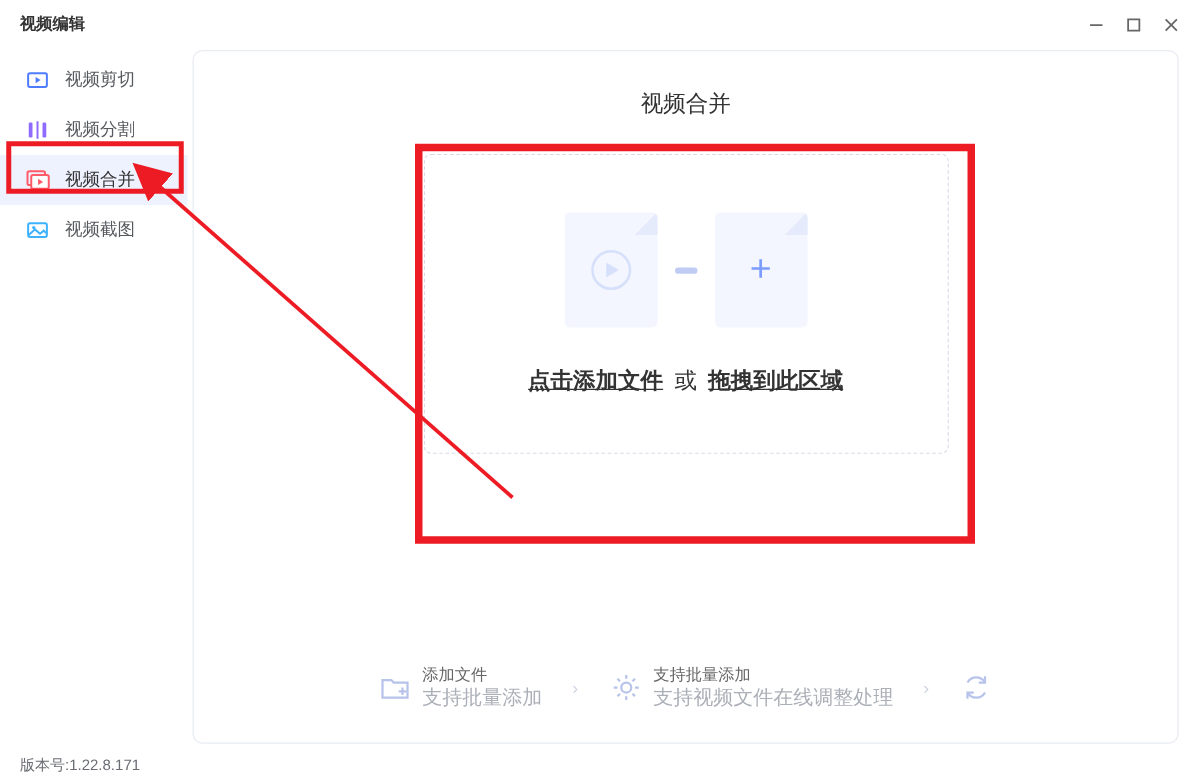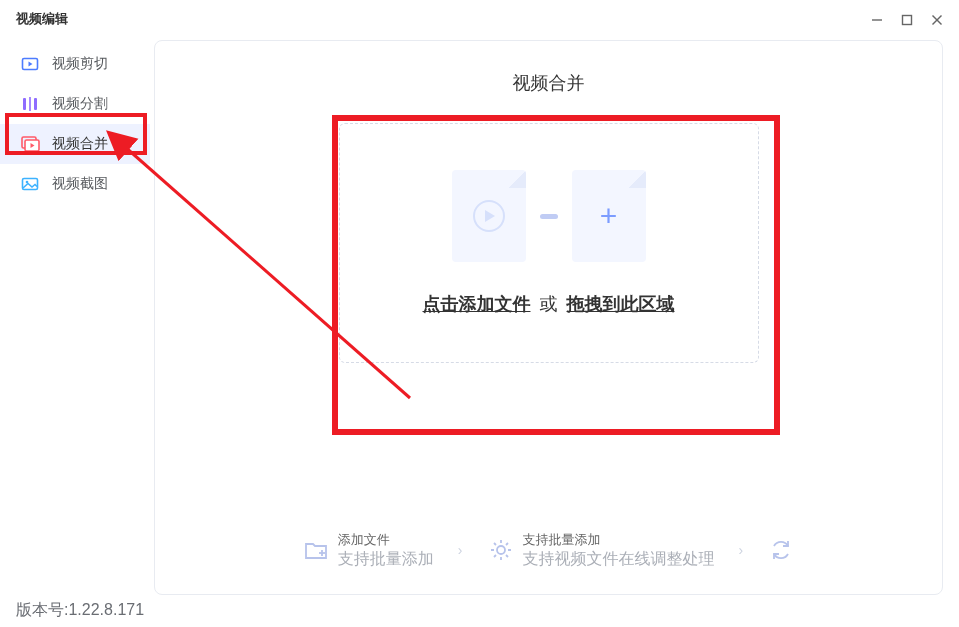--- a/index.html
+++ b/index.html
@@ -196,21 +196,21 @@
       color: #abafb7;
     }
     .step-arrow {
       color: #cdd3e0;
       font-size: 14px;
     }
     .footer {
       position: absolute;
       bottom: 6px;
       left: 16px;
-      font-size: 16px;
+      font-size: 12px;
       color: #6a6d73;
     }
     
     .anno-box1 {
       position: absolute;
       left: 5px;
       top: 113px;
       width: 142px;
       height: 42px;
       border: 4px solid #ed1c24;

